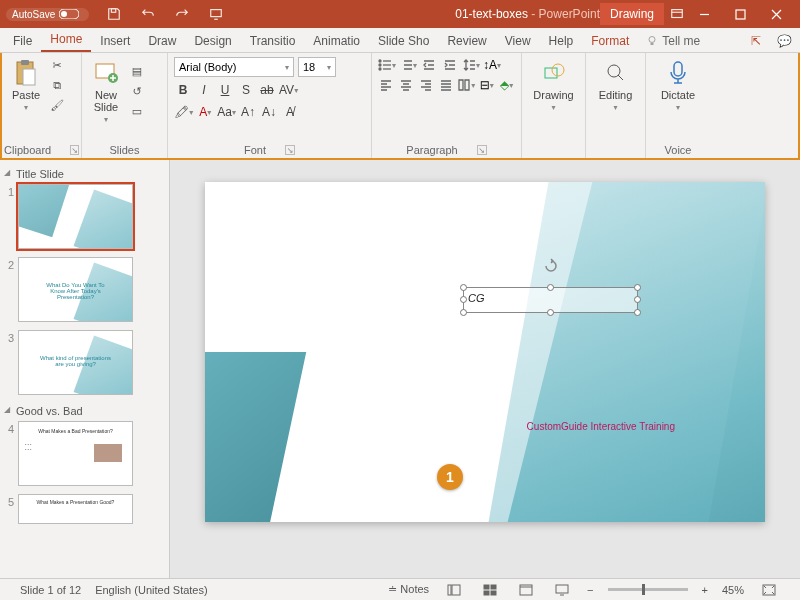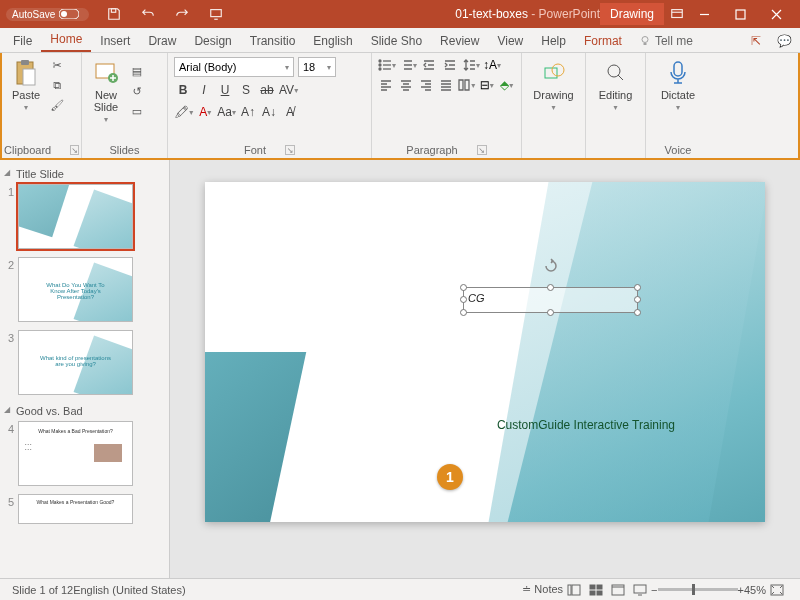--- a/index.html
+++ b/index.html
@@ -54,35 +54,35 @@
 .thumb.selected { outline:2px solid #d04423; outline-offset:0; }
 .thumb .corner { position:absolute; right:-10px; bottom:-10px; width:60px; height:60px; background:linear-gradient(135deg,#9ed0d8 0%,#4aa6b5 100%); transform:rotate(20deg); opacity:.7; }
 .thumb .corner2 { position:absolute; left:-12px; top:-10px; width:55px; height:55px; background:linear-gradient(135deg,#6fbec9,#3c95a3); transform:rotate(18deg); opacity:.7; }
 .thumb .txt { position:absolute; font-size:6px; color:#2a889a; text-align:center; width:100%; top:24px; padding:0 6px; }
 
 .editor { flex:1; background:#e6e6e6; position:relative; display:flex; align-items:flex-start; justify-content:center; padding-top:22px; }
 .slide { width:560px; height:340px; background:#fff; box-shadow:0 2px 8px rgba(0,0,0,.25); position:relative; overflow:hidden; }
 .slide .bg1 { position:absolute; right:-60px; top:-40px; width:280px; height:460px; background:linear-gradient(155deg,#bfe2e7 0%,#5bb0bd 60%,#2f8b9a 100%); transform:skewX(-14deg); opacity:.85; }
 .slide .bg2 { position:absolute; right:30px; top:-30px; width:220px; height:440px; background:linear-gradient(160deg,rgba(200,230,235,.5),rgba(90,175,190,.5)); transform:skewX(-10deg); }
 .slide .bgL { position:absolute; left:-80px; bottom:-30px; width:160px; height:200px; background:linear-gradient(135deg,#4fa8b6,#2b7f8d); transform:skewX(-12deg); opacity:.85; }
-.subtitle { position:absolute; right:90px; bottom:90px; font-size:12px; color:#14532d; }
+.subtitle { position:absolute; right:90px; bottom:90px; font-size:10px; color:#be185d; }
 .textbox { position:absolute; left:258px; top:105px; width:175px; height:26px; border:1px solid #888; background:rgba(255,255,255,.6); }
 .textbox .handle { position:absolute; width:7px; height:7px; background:#fff; border:1px solid #777; border-radius:50%; }
 .h-tl{top:-4px;left:-4px}.h-tm{top:-4px;left:calc(50% - 4px)}.h-tr{top:-4px;right:-4px}
 .h-ml{top:calc(50% - 4px);left:-4px}.h-mr{top:calc(50% - 4px);right:-4px}
 .h-bl{bottom:-4px;left:-4px}.h-bm{bottom:-4px;left:calc(50% - 4px)}.h-br{bottom:-4px;right:-4px}
 .rotate { position:absolute; top:-30px; left:calc(50% - 8px); width:16px; height:16px; color:#888; }
 .tb-text { position:absolute; left:4px; top:4px; font-size:11px; color:#222;font-style:italic; }
 .callout { position:absolute; width:26px; height:26px; border-radius:50%; background:#e08c1e; color:#fff; font-weight:bold; display:flex; align-items:center; justify-content:center; font-size:14px; box-shadow:0 1px 3px rgba(0,0,0,.3); }
 .callout.p1 { left:232px; top:282px; }
 .callout.p2 { left:381px; top:165px; }
 .callout.p2::before { content:""; position:absolute; top:-10px; left:8px; border:6px solid transparent; border-bottom-color:#e08c1e; }
 
 
-.status { height:22px; background:#f3f2f1; border-top:1px solid #ccc; display:flex; align-items:center; font-size:11px; color:#555; padding:0 12px; }
+.status { height:22px; background:#f3f2f1; border-top:1px solid #ccc; display:flex; align-items:center; font-size:11px; color:#555; padding:0 20px; gap:14px; }
 .status .flex { flex:1; }
 .status .vbtn { width:22px; height:16px; display:flex; align-items:center; justify-content:center; }
 .status .vbtn svg { width:14px; height:12px; stroke:#666; fill:#666; stroke-width:1; }
 .zoom-track { width:80px; height:3px; background:#bbb; position:relative; }
 .zoom-thumb { position:absolute; left:34px; top:-4px; width:3px; height:11px; background:#666; }
 
 .dd { font-size:8px; color:#888; }
 </style>
 </head>
 <body>
@@ -146,21 +146,21 @@
     </div>
 </div>
 
 <div class="tabs">
   <div class="tab">File</div>
   <div class="tab active">Home</div>
   <div class="tab">Insert</div>
   <div class="tab">Draw</div>
   <div class="tab">Design</div>
   <div class="tab">Transitio</div>
-  <div class="tab">English</div>
+  <div class="tab">Animatio</div>
   <div class="tab">Slide Sho</div>
   <div class="tab">Review</div>
   <div class="tab">View</div>
   <div class="tab">Help</div>
   <div class="tab format">Format</div>
   <div class="tellme">
     <svg width="12" height="12" viewBox="0 0 16 16">
         <circle cx="8" cy="6" r="4" fill="none" stroke="#888"></circle>
         <path d="M6 11h4v2H6z" fill="#888"></path>
       </svg>

